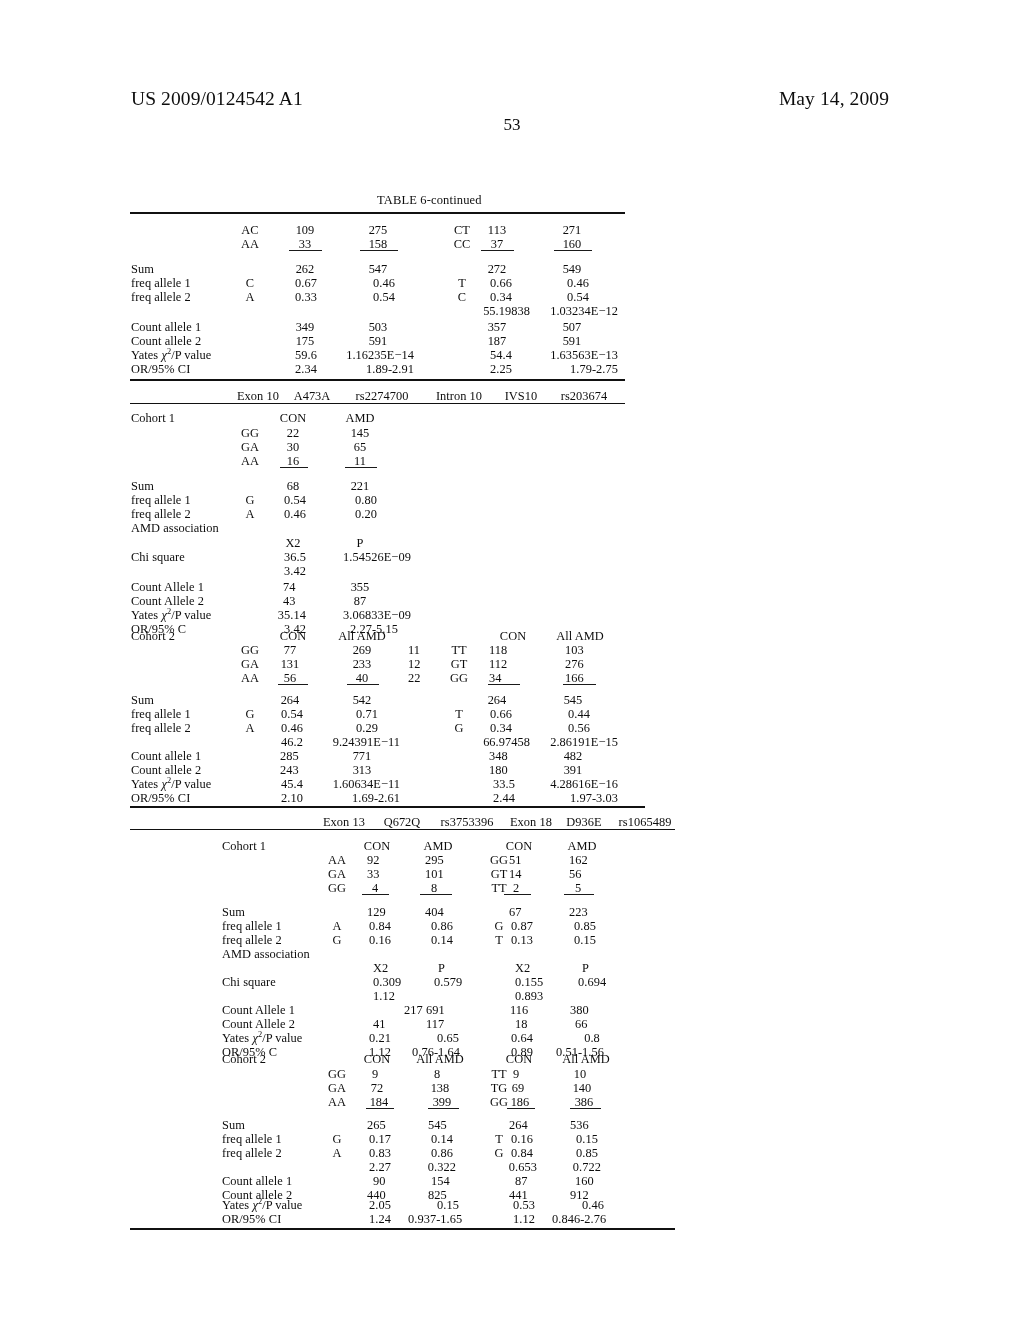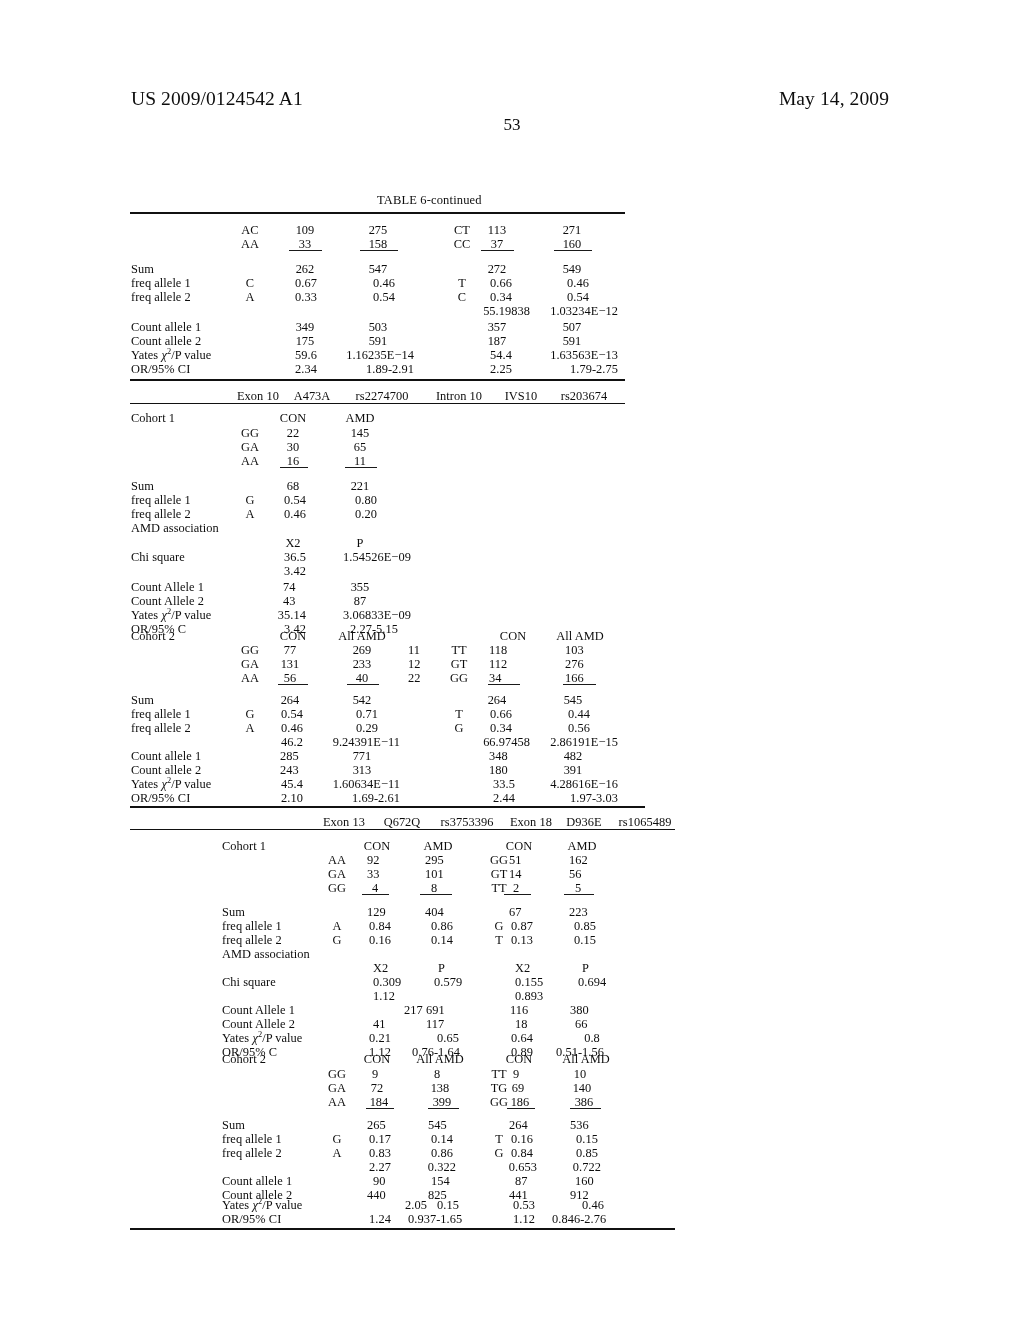--- a/index.html
+++ b/index.html
@@ -467,21 +467,21 @@
   <div class="tx" style="left:515px; top:1175px;">87</div>
   <div class="tx" style="left:575px; top:1175px;">160</div>
 
   <div class="tx" style="left:222px; top:1189px;">Count allele 2</div>
   <div class="tx" style="left:367px; top:1189px;">440</div>
   <div class="tx" style="left:428px; top:1189px;">825</div>
   <div class="tx" style="left:509px; top:1189px;">441</div>
   <div class="tx" style="left:570px; top:1189px;">912</div>
 
   <div class="tx" style="left:222px; top:1199px;">Yates <span class="chi">χ</span><span class="sup">2</span>/P value</div>
-  <div class="tx r" style="left:391px; top:1199px;margin-left:36px;">2.05</div>
+  <div class="tx r" style="left:391px; top:1199px;">2.05</div>
   <div class="tx c" style="left:448px; top:1199px;">0.15</div>
   <div class="tx r" style="left:535px; top:1199px;">0.53</div>
   <div class="tx c" style="left:593px; top:1199px;">0.46</div>
 
   <div class="tx" style="left:222px; top:1213px;">OR/95% CI</div>
   <div class="tx r" style="left:391px; top:1213px;">1.24</div>
   <div class="tx" style="left:408px; top:1213px;">0.937-1.65</div>
   <div class="tx r" style="left:535px; top:1213px;">1.12</div>
   <div class="tx" style="left:552px; top:1213px;">0.846-2.76</div>
 

